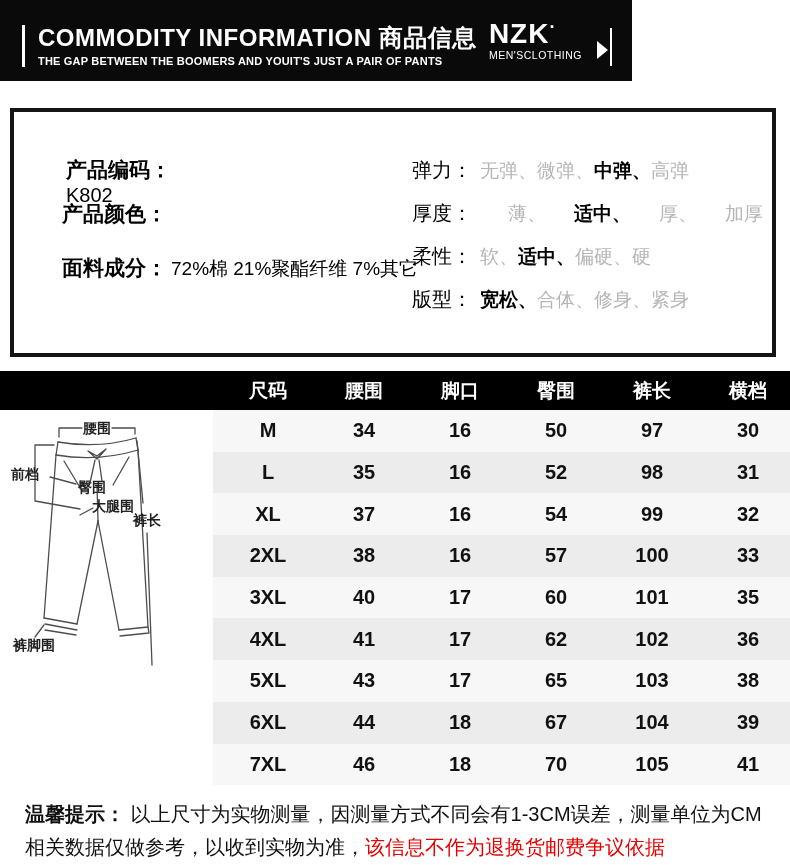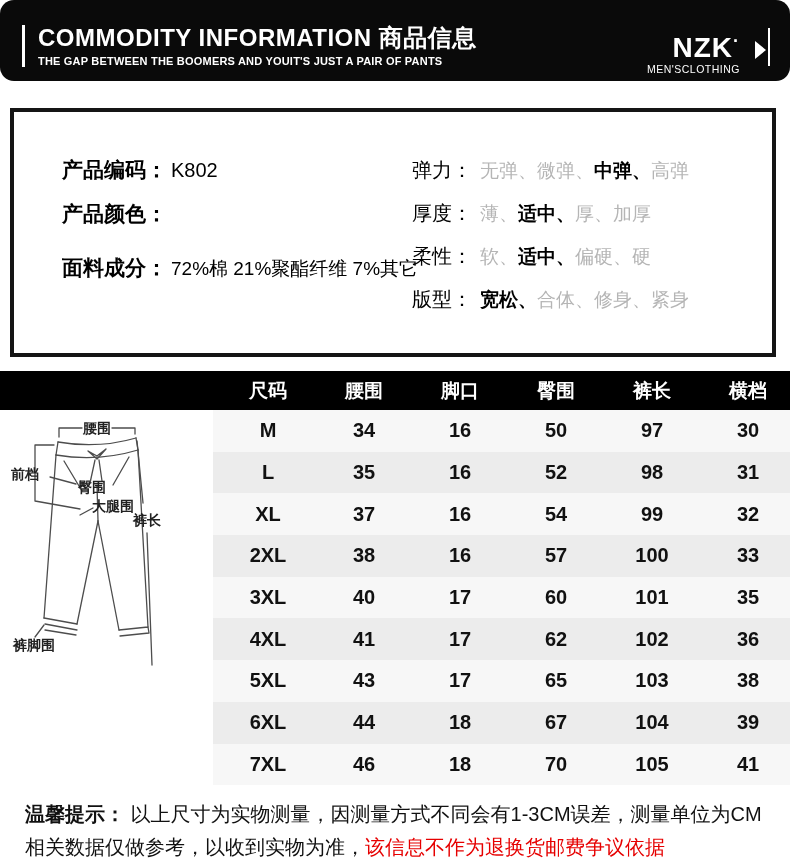--- a/index.html
+++ b/index.html
@@ -1,25 +1,25 @@
 <!DOCTYPE html>
 <html><head>
 <meta charset="utf-8">
 <style>
   * { margin:0; padding:0; box-sizing:border-box; }
   body { background:#fff; font-family:"Liberation Sans","DejaVu Sans",sans-serif; }
   .page { position:relative; width:790px; height:865px; background:#fff; overflow:hidden; }
 
   
-  .header { position:absolute; left:0; top:0; width:790px; height:81px; background:#0a0a0a; color:#fff;border-radius:14px; }
+  .header { position:absolute; left:0; top:0; width:632px; height:81px; background:#0a0a0a; color:#fff; }
   .header-left { position:absolute; left:22px; top:25px; display:flex; align-items:stretch; }
   .vbar { width:3px; background:#fff; margin-right:13px; }
   .title { font-size:24px; font-weight:bold; letter-spacing:0.5px; line-height:26px; }
   .subtitle { font-size:11px; font-weight:bold; letter-spacing:0.2px; margin-top:4px; }
-  .brand { position:absolute; right:50px; top:34px; text-align:right; }
+  .brand { position:absolute; right:50px; top:20px; text-align:left; }
   .brand-name { font-size:28px; font-weight:bold; letter-spacing:1px; line-height:28px; }
   .brand-dot { display:inline-block; vertical-align:top; font-size:18px; line-height:14px; }
   .brand-sub { font-size:10.5px; letter-spacing:0.5px; margin-top:1px; }
   .brand-flag { position:absolute; right:20px; top:28px; height:38px; display:flex; align-items:center; }
   .flag-tri { width:0; height:0; border-top:9px solid transparent; border-bottom:9px solid transparent; border-left:11px solid #fff; margin-right:2px; margin-top:6px; }
   .flag-line { width:2px; height:38px; background:#fff; }
 
   
   .info-box { position:absolute; left:10px; top:108px; width:766px; height:249px; border:4px solid #151515; background:#fff; }
   .field { position:absolute; left:48px; display:flex; align-items:baseline; white-space:nowrap; }
@@ -68,40 +68,40 @@
       <div class="brand-name"><span>NZK</span><span class="brand-dot">·</span></div>
       <div class="brand-sub">MEN'SCLOTHING</div>
     </div>
     <div class="brand-flag">
       <div class="flag-tri"></div>
       <div class="flag-line"></div>
     </div>
   </div>
 
   <div class="info-box">
-    <div class="field" style="top:44px;">
+    <div class="field" style="top:44px;flex-direction:column;">
       <span class="f-label">产品编码：</span>
       <span class="f-value">K802</span>
     </div>
     <div class="field" style="top:88px;">
       <span class="f-label">产品颜色：</span>
     </div>
     <div class="field" style="top:142px;">
       <span class="f-label">面料成分：</span>
       <span class="f-value" style="font-size:19px;">72%棉 21%聚酯纤维 7%其它</span>
     </div>
 
     <div class="attr" style="top:45px;">
       <span class="a-label">弹力：</span>
       <span class="opt">无弹</span>
       <span class="opt">微弹</span>
       <span class="opt on">中弹</span>
       <span class="opt">高弹</span>
     </div>
-    <div class="attr" style="top:88px;">
+    <div class="attr" style="top:88px;gap:28px;">
       <span class="a-label">厚度：</span>
       <span class="opt">薄</span>
       <span class="opt on">适中</span>
       <span class="opt">厚</span>
       <span class="opt">加厚</span>
     </div>
     <div class="attr" style="top:131px;">
       <span class="a-label">柔性：</span>
       <span class="opt">软</span>
       <span class="opt on">适中</span>

